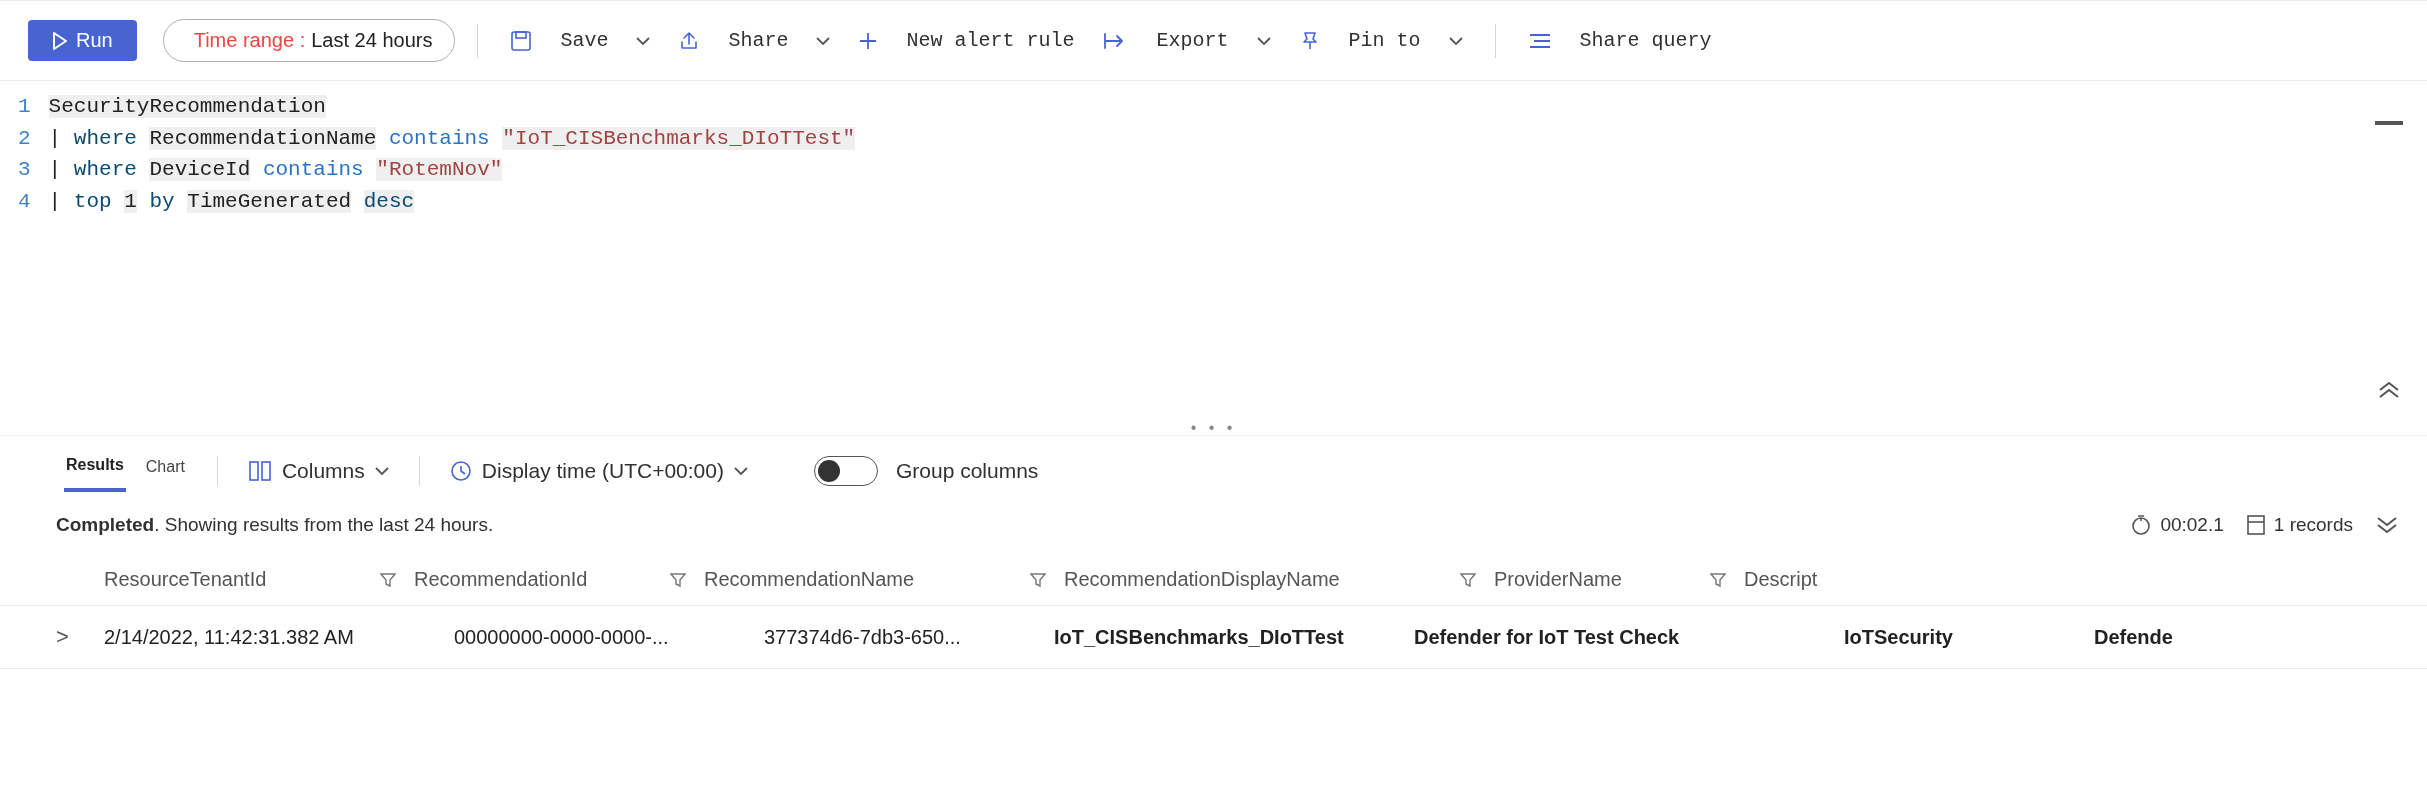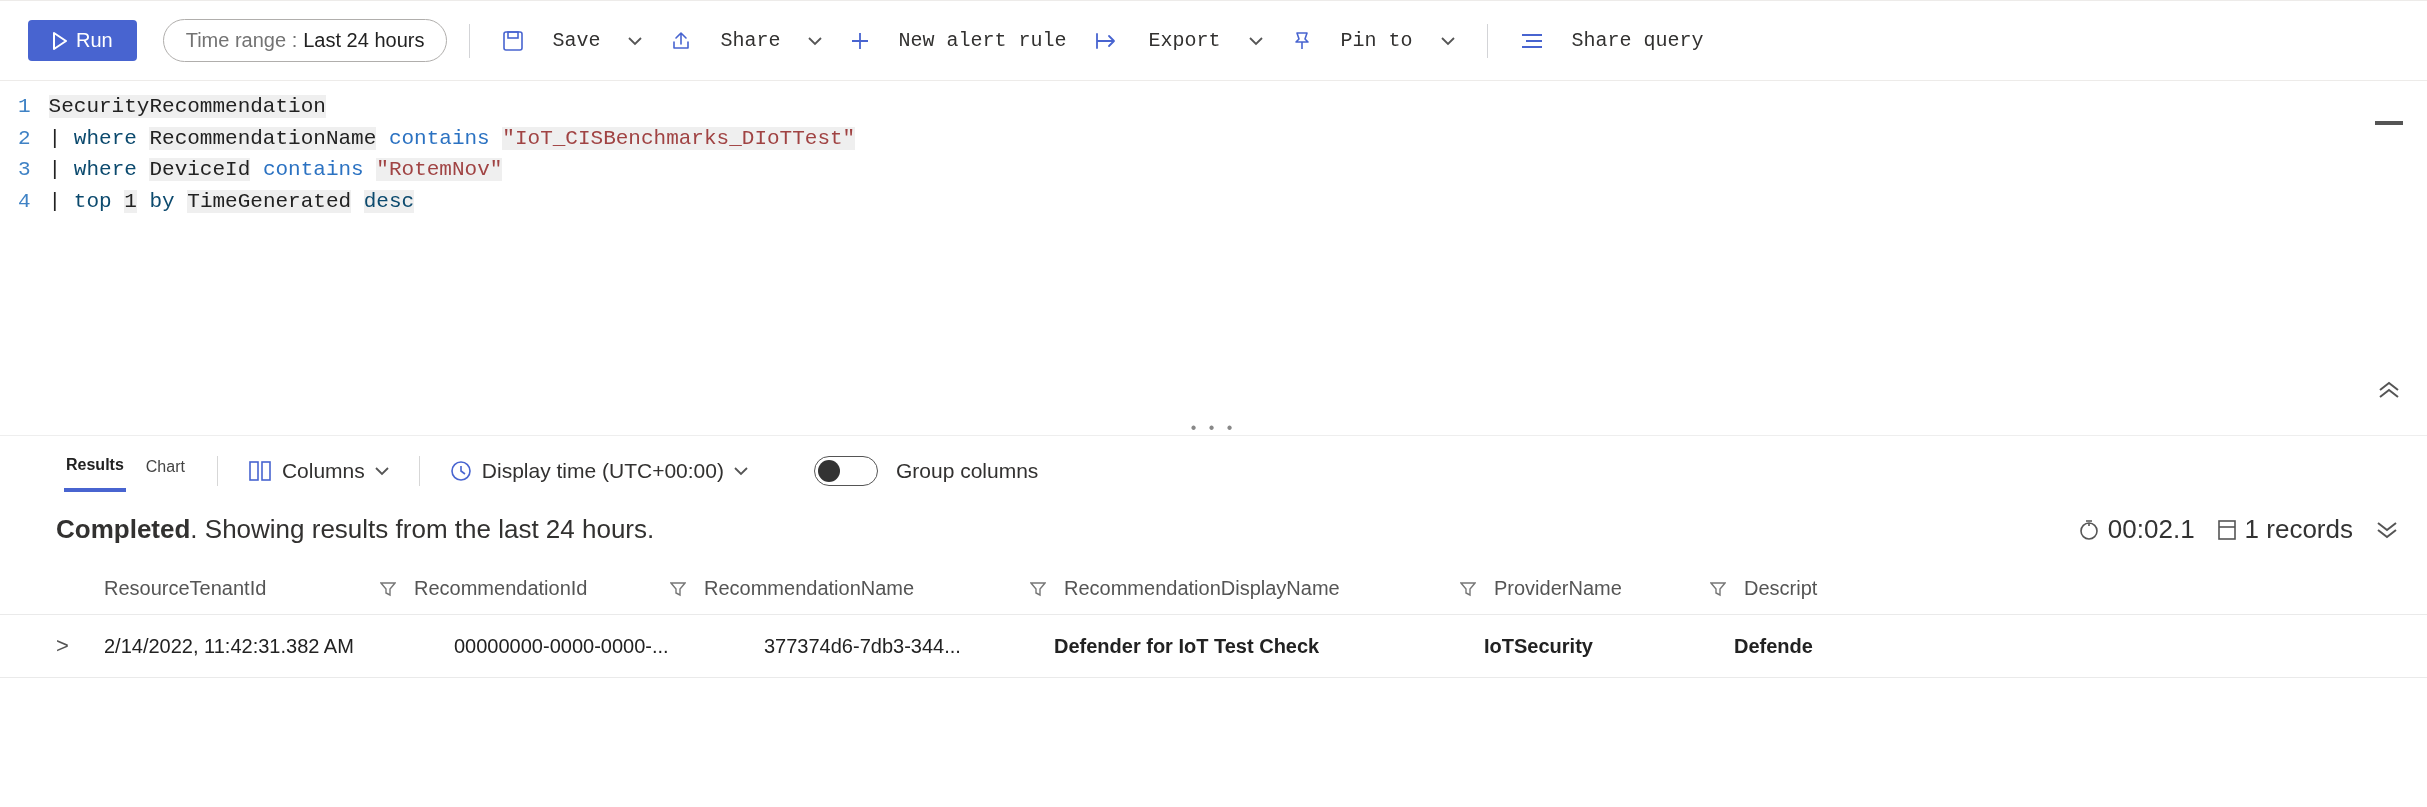--- a/index.html
+++ b/index.html
@@ -39,21 +39,21 @@
       display: flex;
       align-items: center;
       gap: 6px;
       border: 1px solid #b0aeac;
       border-radius: 24px;
       padding: 9px 22px;
       font-size: 20px;
       margin-left: 18px;
       cursor: pointer;
     }
-    .time-range .label { color: #737373; }
+    .time-range .label { color: #ef4444; margin-left: 8px; }
     .time-range .value { font-weight: 400; color: #222; }
     .tb-divider {
       width: 1px;
       height: 34px;
       background: #d3d4d7;
       margin: 0 14px;
     }
     .tb-item {
       display: flex;
       align-items: center;
@@ -148,21 +148,21 @@
     }
     .toggle .knob {
       width:22px; height:22px; background:#333; border-radius:50%;
       position:absolute; left:3px; top:3px;
     }
     
     
     .status-line {
       display:flex; align-items:center;
       padding: 22px 28px 18px 56px;
-      font-size:26px;
+      font-size:19px;
     }
     .status-line .bold { font-weight:600; }
     .status-right { margin-left:auto; display:flex; align-items:center; gap:22px; color:#333; }
     .status-right .stat { display:flex; align-items:center; gap:8px; }
     
     
     .grid {
       width:100%;
     }
     .ghead, .grow {
@@ -433,21 +433,24 @@
 
   <div class="grow">
     <div class="gexp">&gt;</div>
     <div class="gcell c-time">
         <span>2/14/2022, 11:42:31.382 AM</span>
       </div>
     <div class="gcell c-tenant">
         <span>00000000-0000-0000-...</span>
       </div>
     <div class="gcell c-recid">
-        <span>377374d6-7db3-344...</span>
+        <span>377374d6-7db3-650...</span>
+      </div>
+    <div class="gcell c-recname">
+        <span>IoT_CISBenchmarks_DIoTTest</span>
       </div>
     <div class="gcell c-dispname">
         <span>Defender for IoT Test Check</span>
       </div>
     <div class="gcell c-provider">
         <span>IoTSecurity</span>
       </div>
     <div class="gcell c-desc">
         <span>Defende</span>
       </div>

